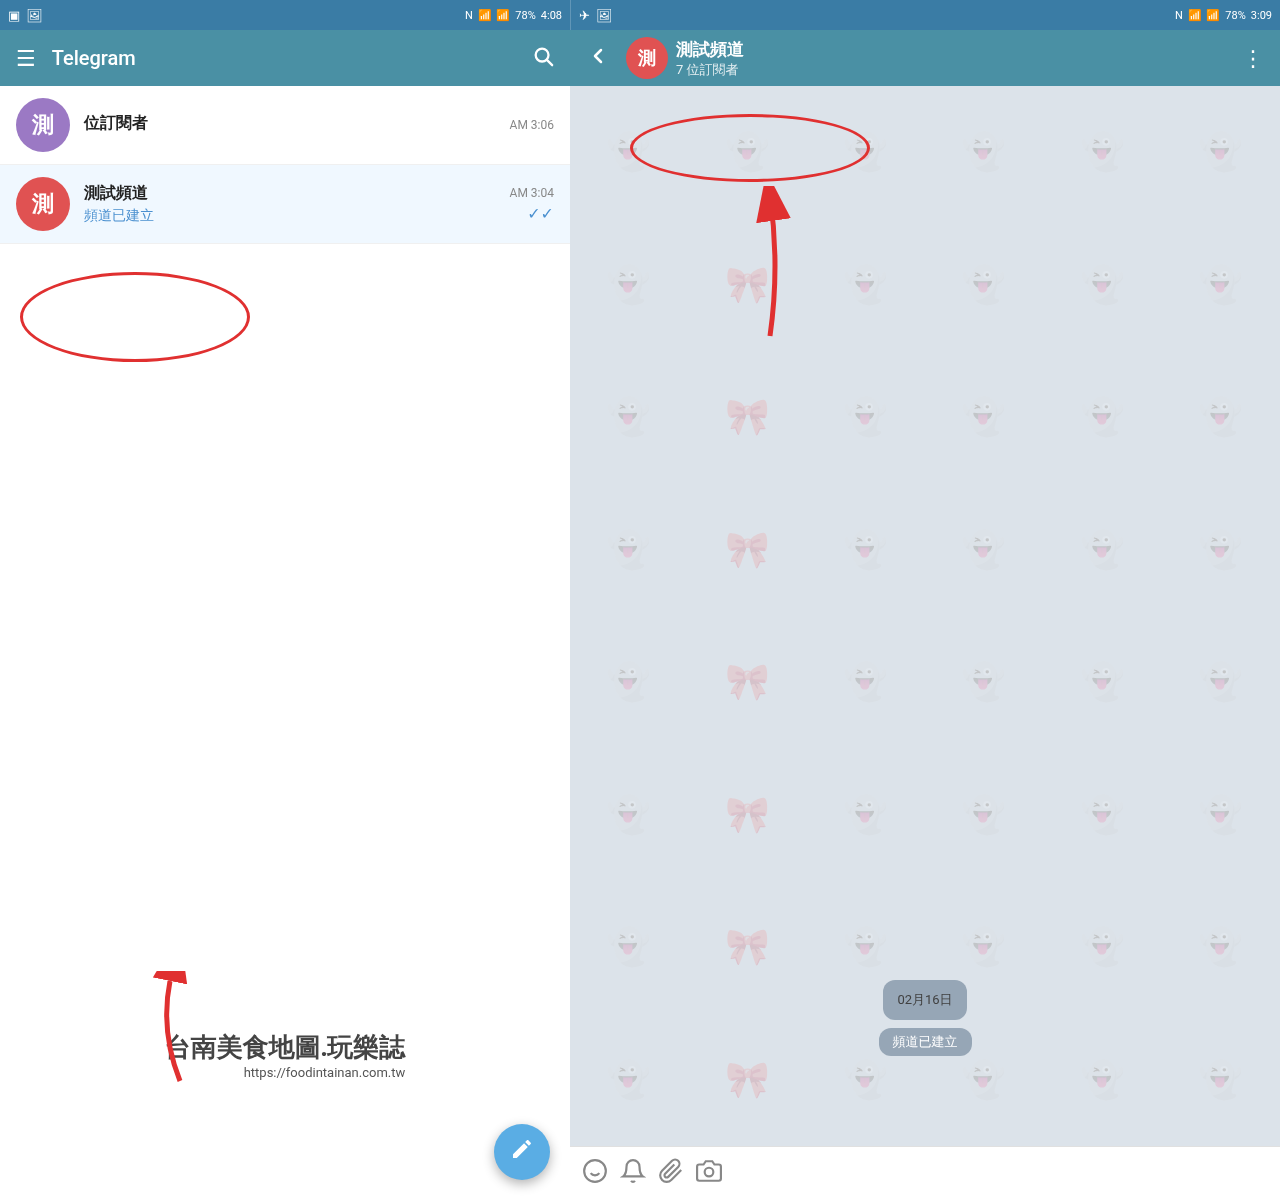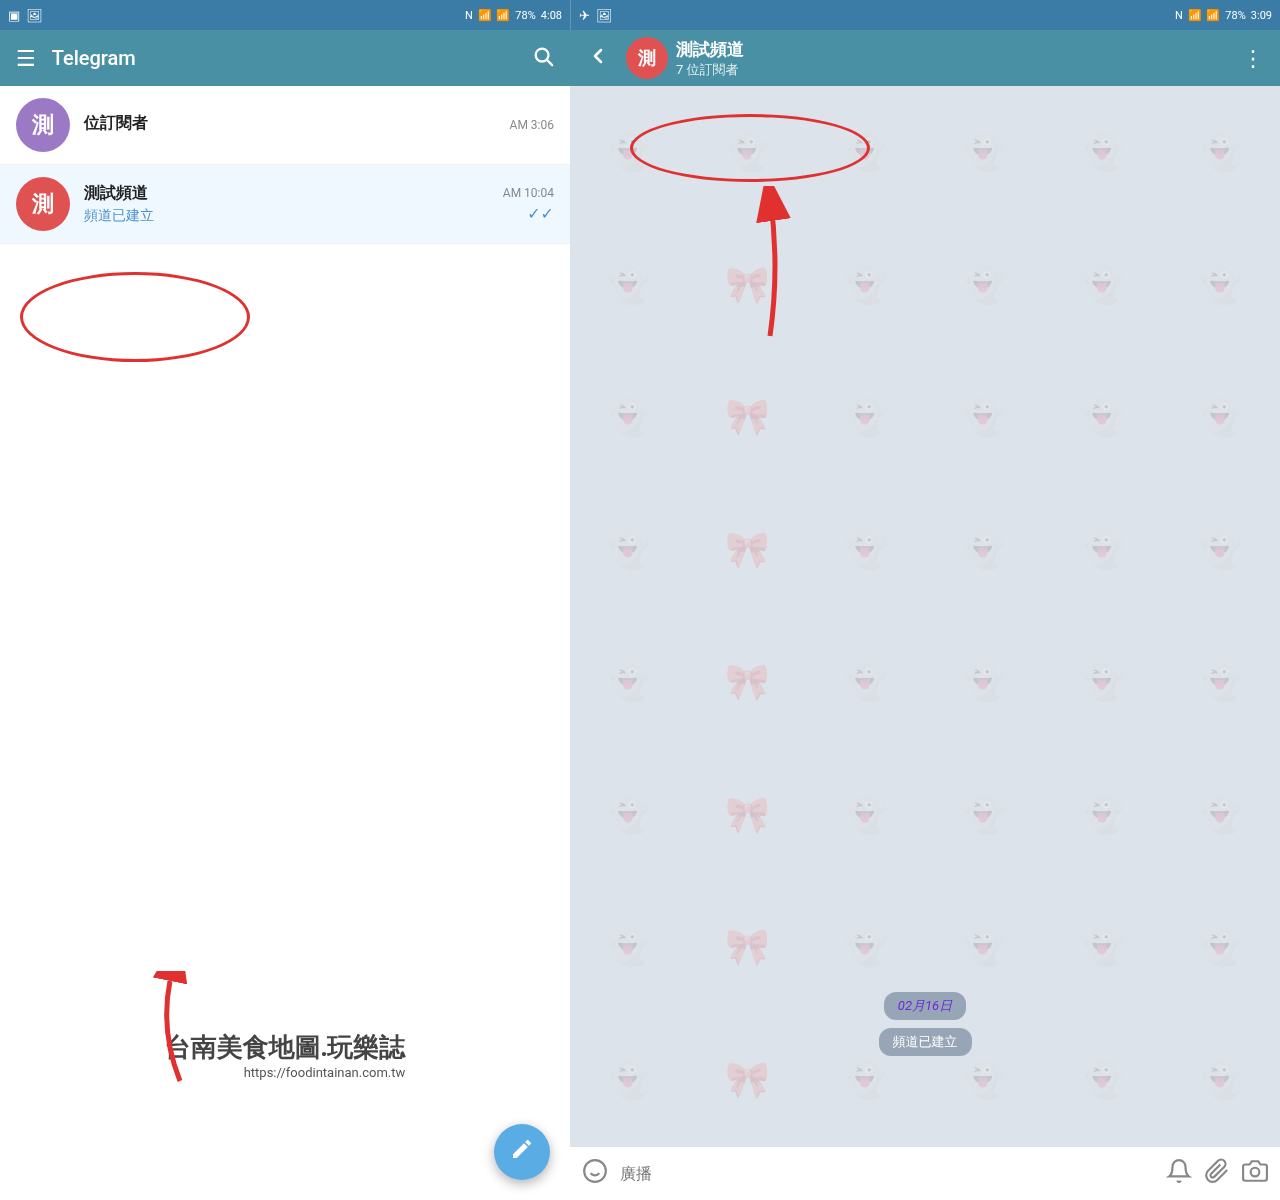--- a/index.html
+++ b/index.html
@@ -282,25 +282,24 @@
       bottom: 90px;
       left: 0;
       right: 0;
       display: flex;
       flex-direction: column;
       align-items: center;
       gap: 8px;
     }
     .date-badge {
       background: rgba(120,140,160,0.7);
-      color: #6d28d9;
-      padding: 5px 14px;
+      color: #404040;
+      padding: 11px 14px;
       border-radius: 12px;
       font-size: 13px;
-      font-style: italic;
     }
     .channel-created-badge {
       background: rgba(120,140,160,0.7);
       color: white;
       padding: 5px 14px;
       border-radius: 12px;
       font-size: 13px;
     }
 
     
@@ -436,21 +435,21 @@
 
       <div class="chat-item" style="background:#f0f8ff;">
         <div class="avatar avatar-red">
           <span>測</span>
         </div>
         <div class="chat-info">
           <div class="chat-name">測試頻道</div>
           <div class="chat-preview">頻道已建立</div>
         </div>
         <div class="chat-meta">
-          <span class="chat-time">AM 10:04</span>
+          <span class="chat-time">AM 3:04</span>
           <span class="read-check">✓✓</span>
         </div>
       </div>
 
     </div>
 
     <div class="fab">
       <span class="fab-icon">
         <svg width="24" height="24" viewBox="0 0 24 24" fill="white">
           <path d="M3 17.25V21h3.75L17.81 9.94l-3.75-3.75L3 17.25zM20.71 7.04c.39-.39.39-1.02 0-1.41l-2.34-2.34c-.39-.39-1.02-.39-1.41 0l-1.83 1.83 3.75 3.75 1.83-1.83z"></path>
@@ -572,21 +571,20 @@
 
     <div class="bottom-bar">
       <span class="bottom-icon">
         <svg width="26" height="26" viewBox="0 0 24 24" fill="none" stroke="#888" stroke-width="2">
           <circle cx="12" cy="12" r="10"></circle>
           <path d="M8 14s1.5 2 4 2 4-2 4-2"></path>
           <line x1="9" y1="9" x2="9.01" y2="9"></line>
           <line x1="15" y1="9" x2="15.01" y2="9"></line>
         </svg>
       </span>
-      <input class="input-field" type="text" readonly="" style="pointer-events: none;" placeholder="廣播">
       <span class="bottom-icon">
         <svg width="26" height="26" viewBox="0 0 24 24" fill="none" stroke="#888" stroke-width="2">
           <path d="M18 8A6 6 0 0 0 6 8c0 7-3 9-3 9h18s-3-2-3-9"></path>
           <path d="M13.73 21a2 2 0 0 1-3.46 0"></path>
         </svg>
       </span>
       <span class="bottom-icon">
         <svg width="26" height="26" viewBox="0 0 24 24" fill="none" stroke="#888" stroke-width="2">
           <path d="M21.44 11.05l-9.19 9.19a6 6 0 0 1-8.49-8.49l9.19-9.19a4 4 0 0 1 5.66 5.66l-9.2 9.19a2 2 0 0 1-2.83-2.83l8.49-8.48"></path>
         </svg>

